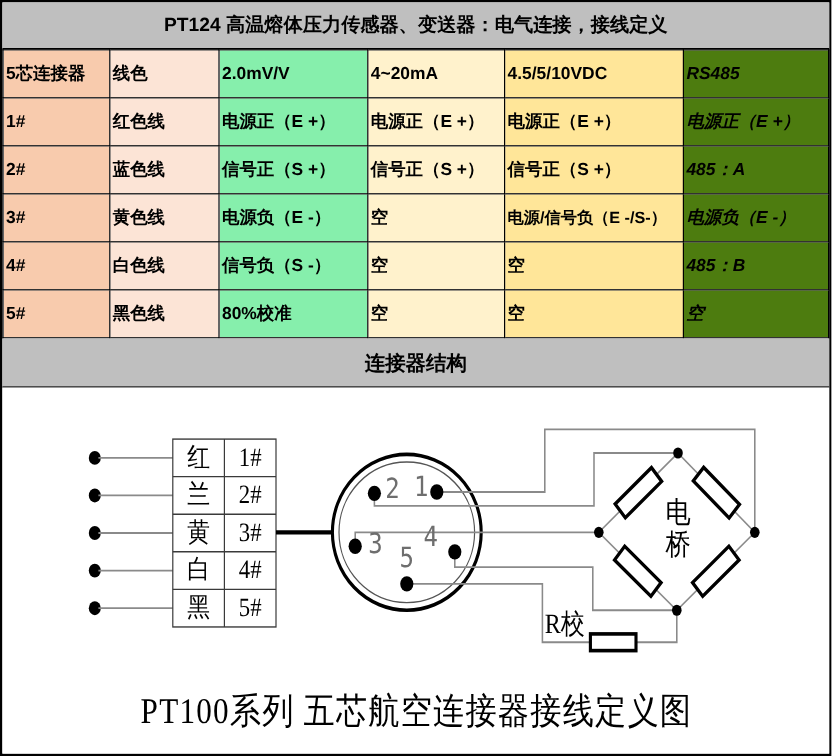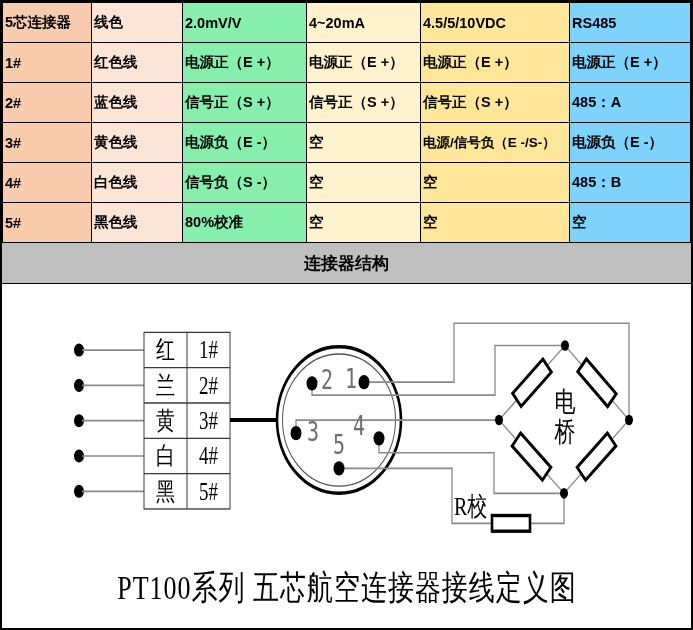--- a/index.html
+++ b/index.html
@@ -27,21 +27,21 @@
     height:39px;
     text-align:left;vertical-align:middle;
     font-size:14.5px;font-weight:bold;color:#000;
     padding:0 2px;overflow:hidden;
   }
   .c0{background:#f8cbad;}
   .c1{background:#fce4d6;}
   .c2{background:#86efac;}
   .c3{background:#fff2cc;}
   .c4{background:#ffe699;margin-left:46px;}
-  .c5{background:#7dd3fc;}
+  .c5{background:#4d7c0f;font-style:italic;}
   .section-band{
     height:40px;flex:0 0 40px;
     background:#bfbfbf;
     border-bottom:1px solid #000;
     display:flex;align-items:center;justify-content:center;
     font-size:17px;font-weight:bold;color:#000;
   }
   .diagram{flex:1 1 auto;position:relative;background:#fff;}
   .diagram svg{width:100%;height:100%;display:block;}
   .wire{stroke:#8a8a8a;stroke-width:1.3;fill:none;}
@@ -53,20 +53,21 @@
   .pindigit{font-family:"DejaVu Sans Mono",monospace;font-size:20px;fill:#6e6e6e;}
   .bridgetext{font-family:"Liberation Serif",serif;font-size:21px;fill:#000;}
   .rcal{font-family:"Liberation Serif",serif;font-size:20px;fill:#000;}
   .caption{font-family:"Liberation Serif",serif;font-size:26px;fill:#000;letter-spacing:1px;}
 </style>
 </head>
 <body>
 
 <div class="frame">
 
+  <div class="title-band">PT124 高温熔体压力传感器、变送器：电气连接，接线定义</div>
 
   <table class="wiring">
     <colgroup>
       <col style="width:89px">
         <col style="width:91px">
         <col style="width:124px">
       <col style="width:114px">
         <col style="width:149px">
         <col style="width:121px">
     </colgroup>

